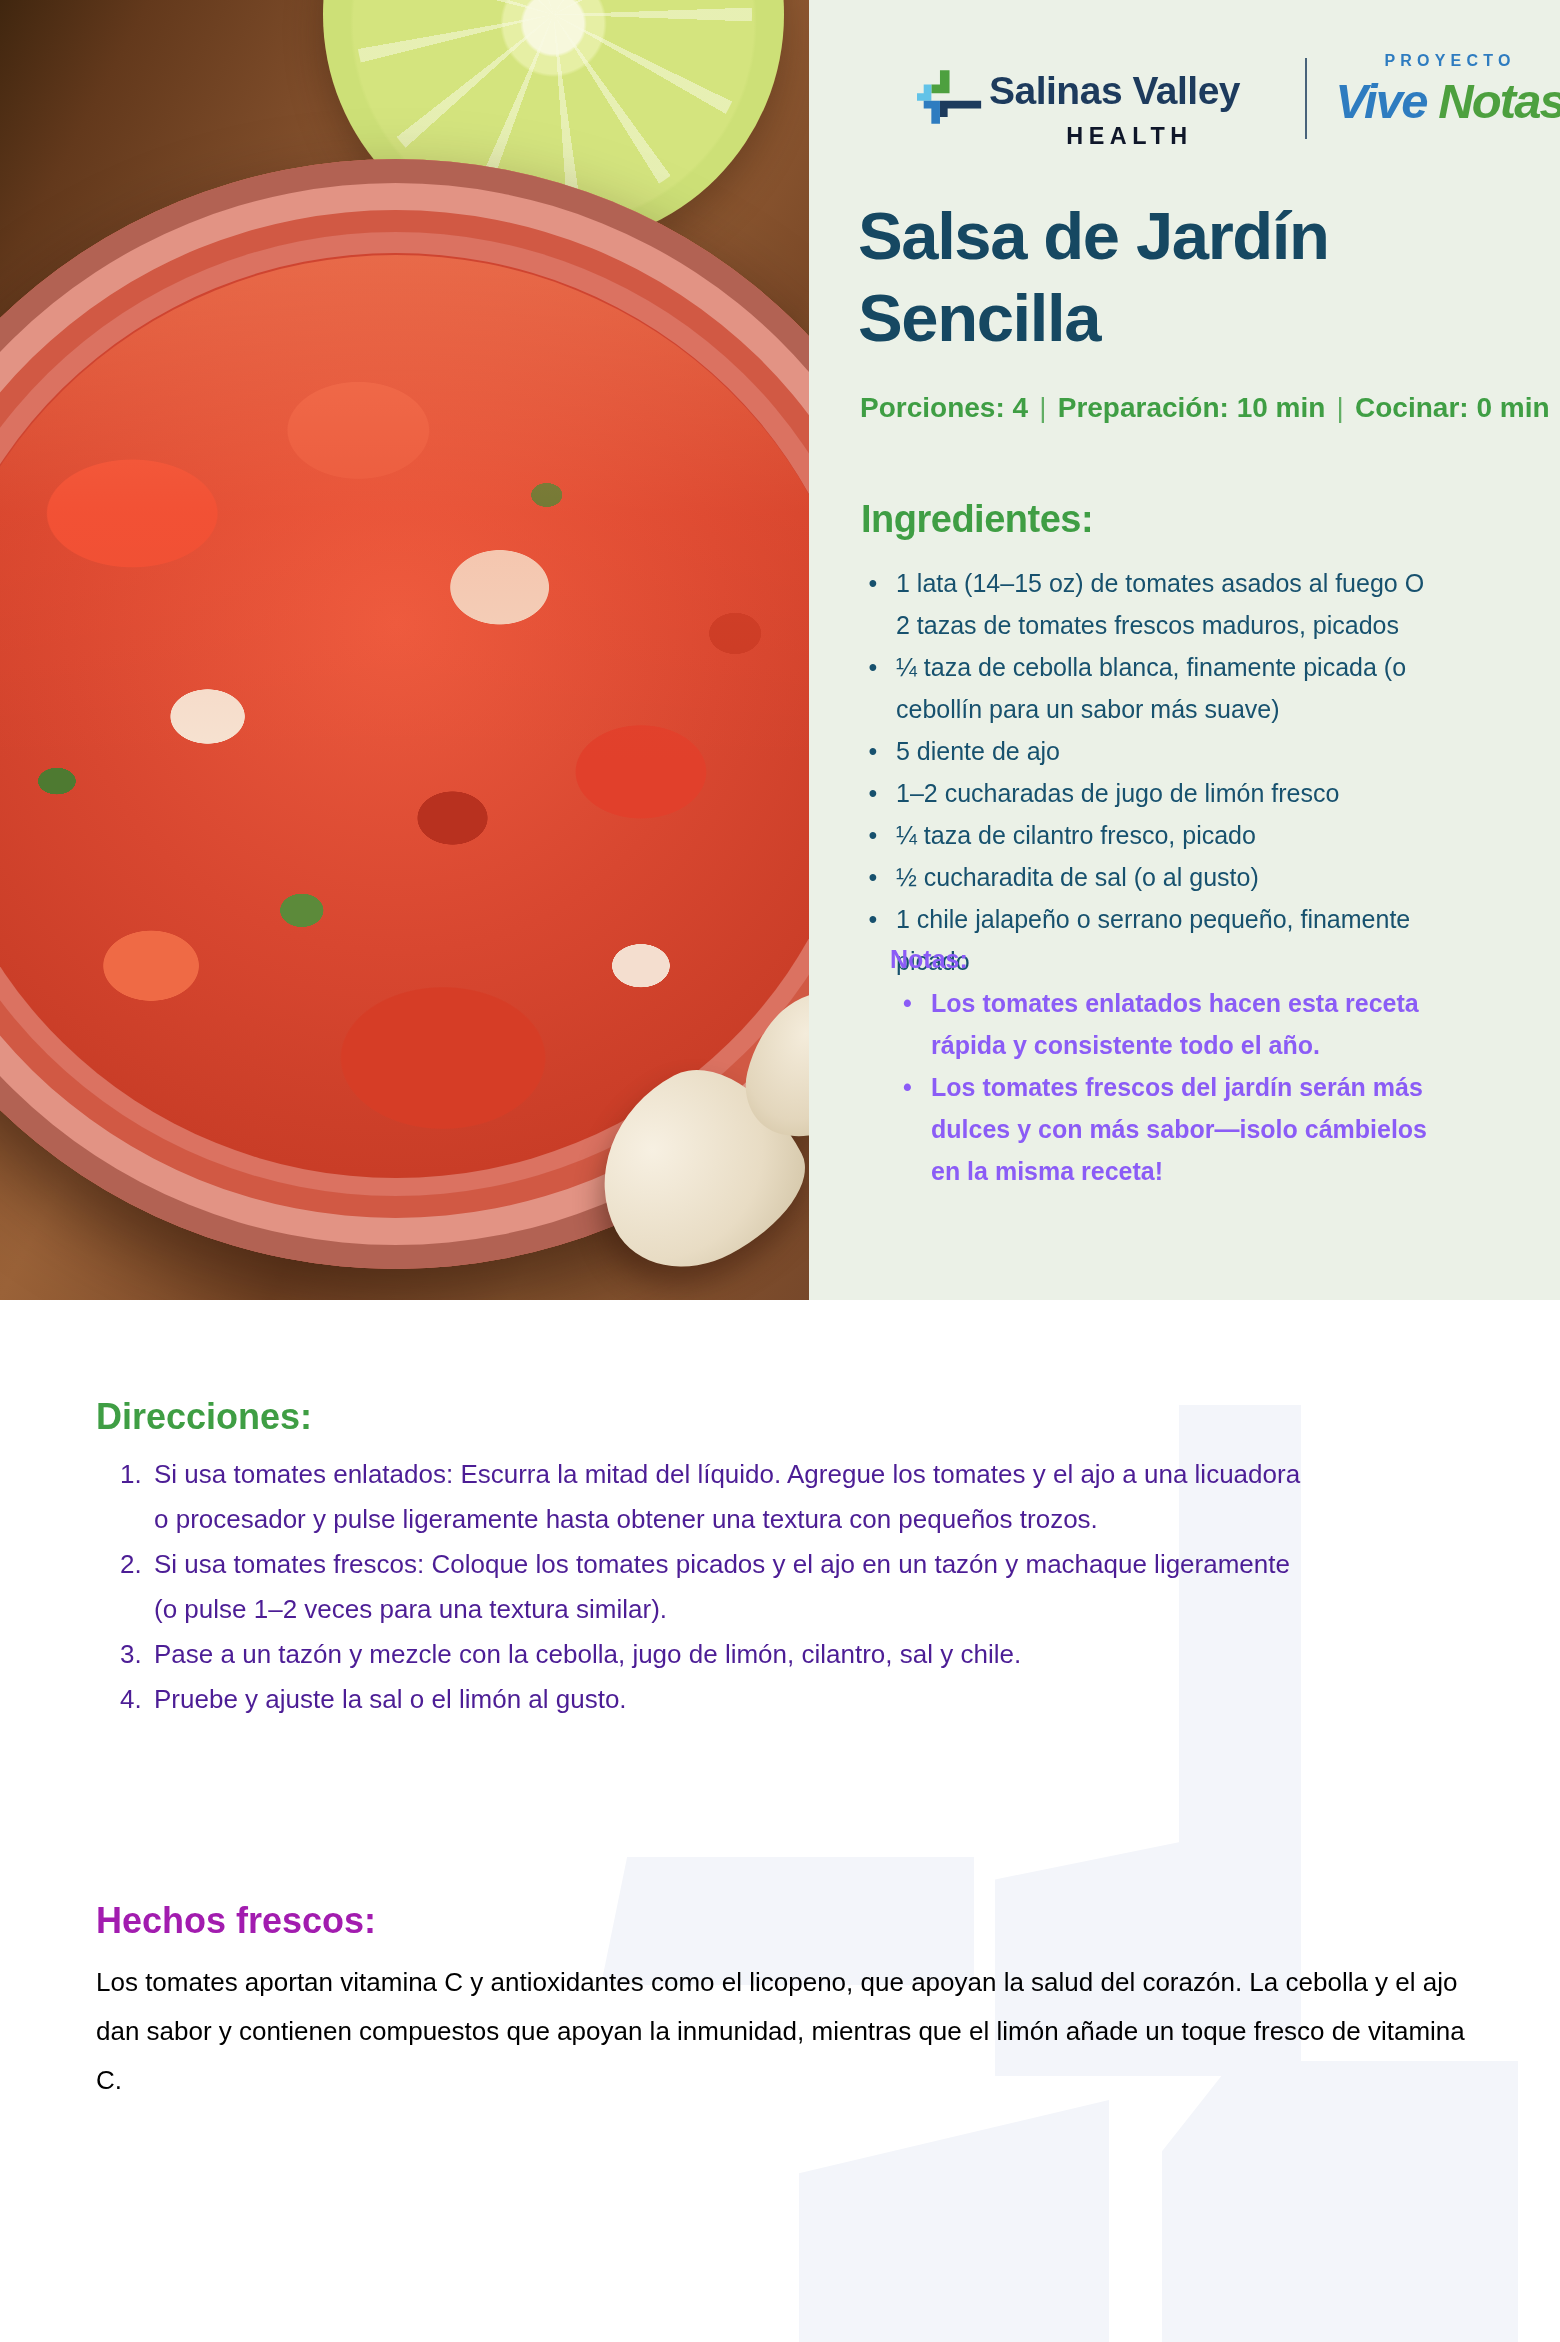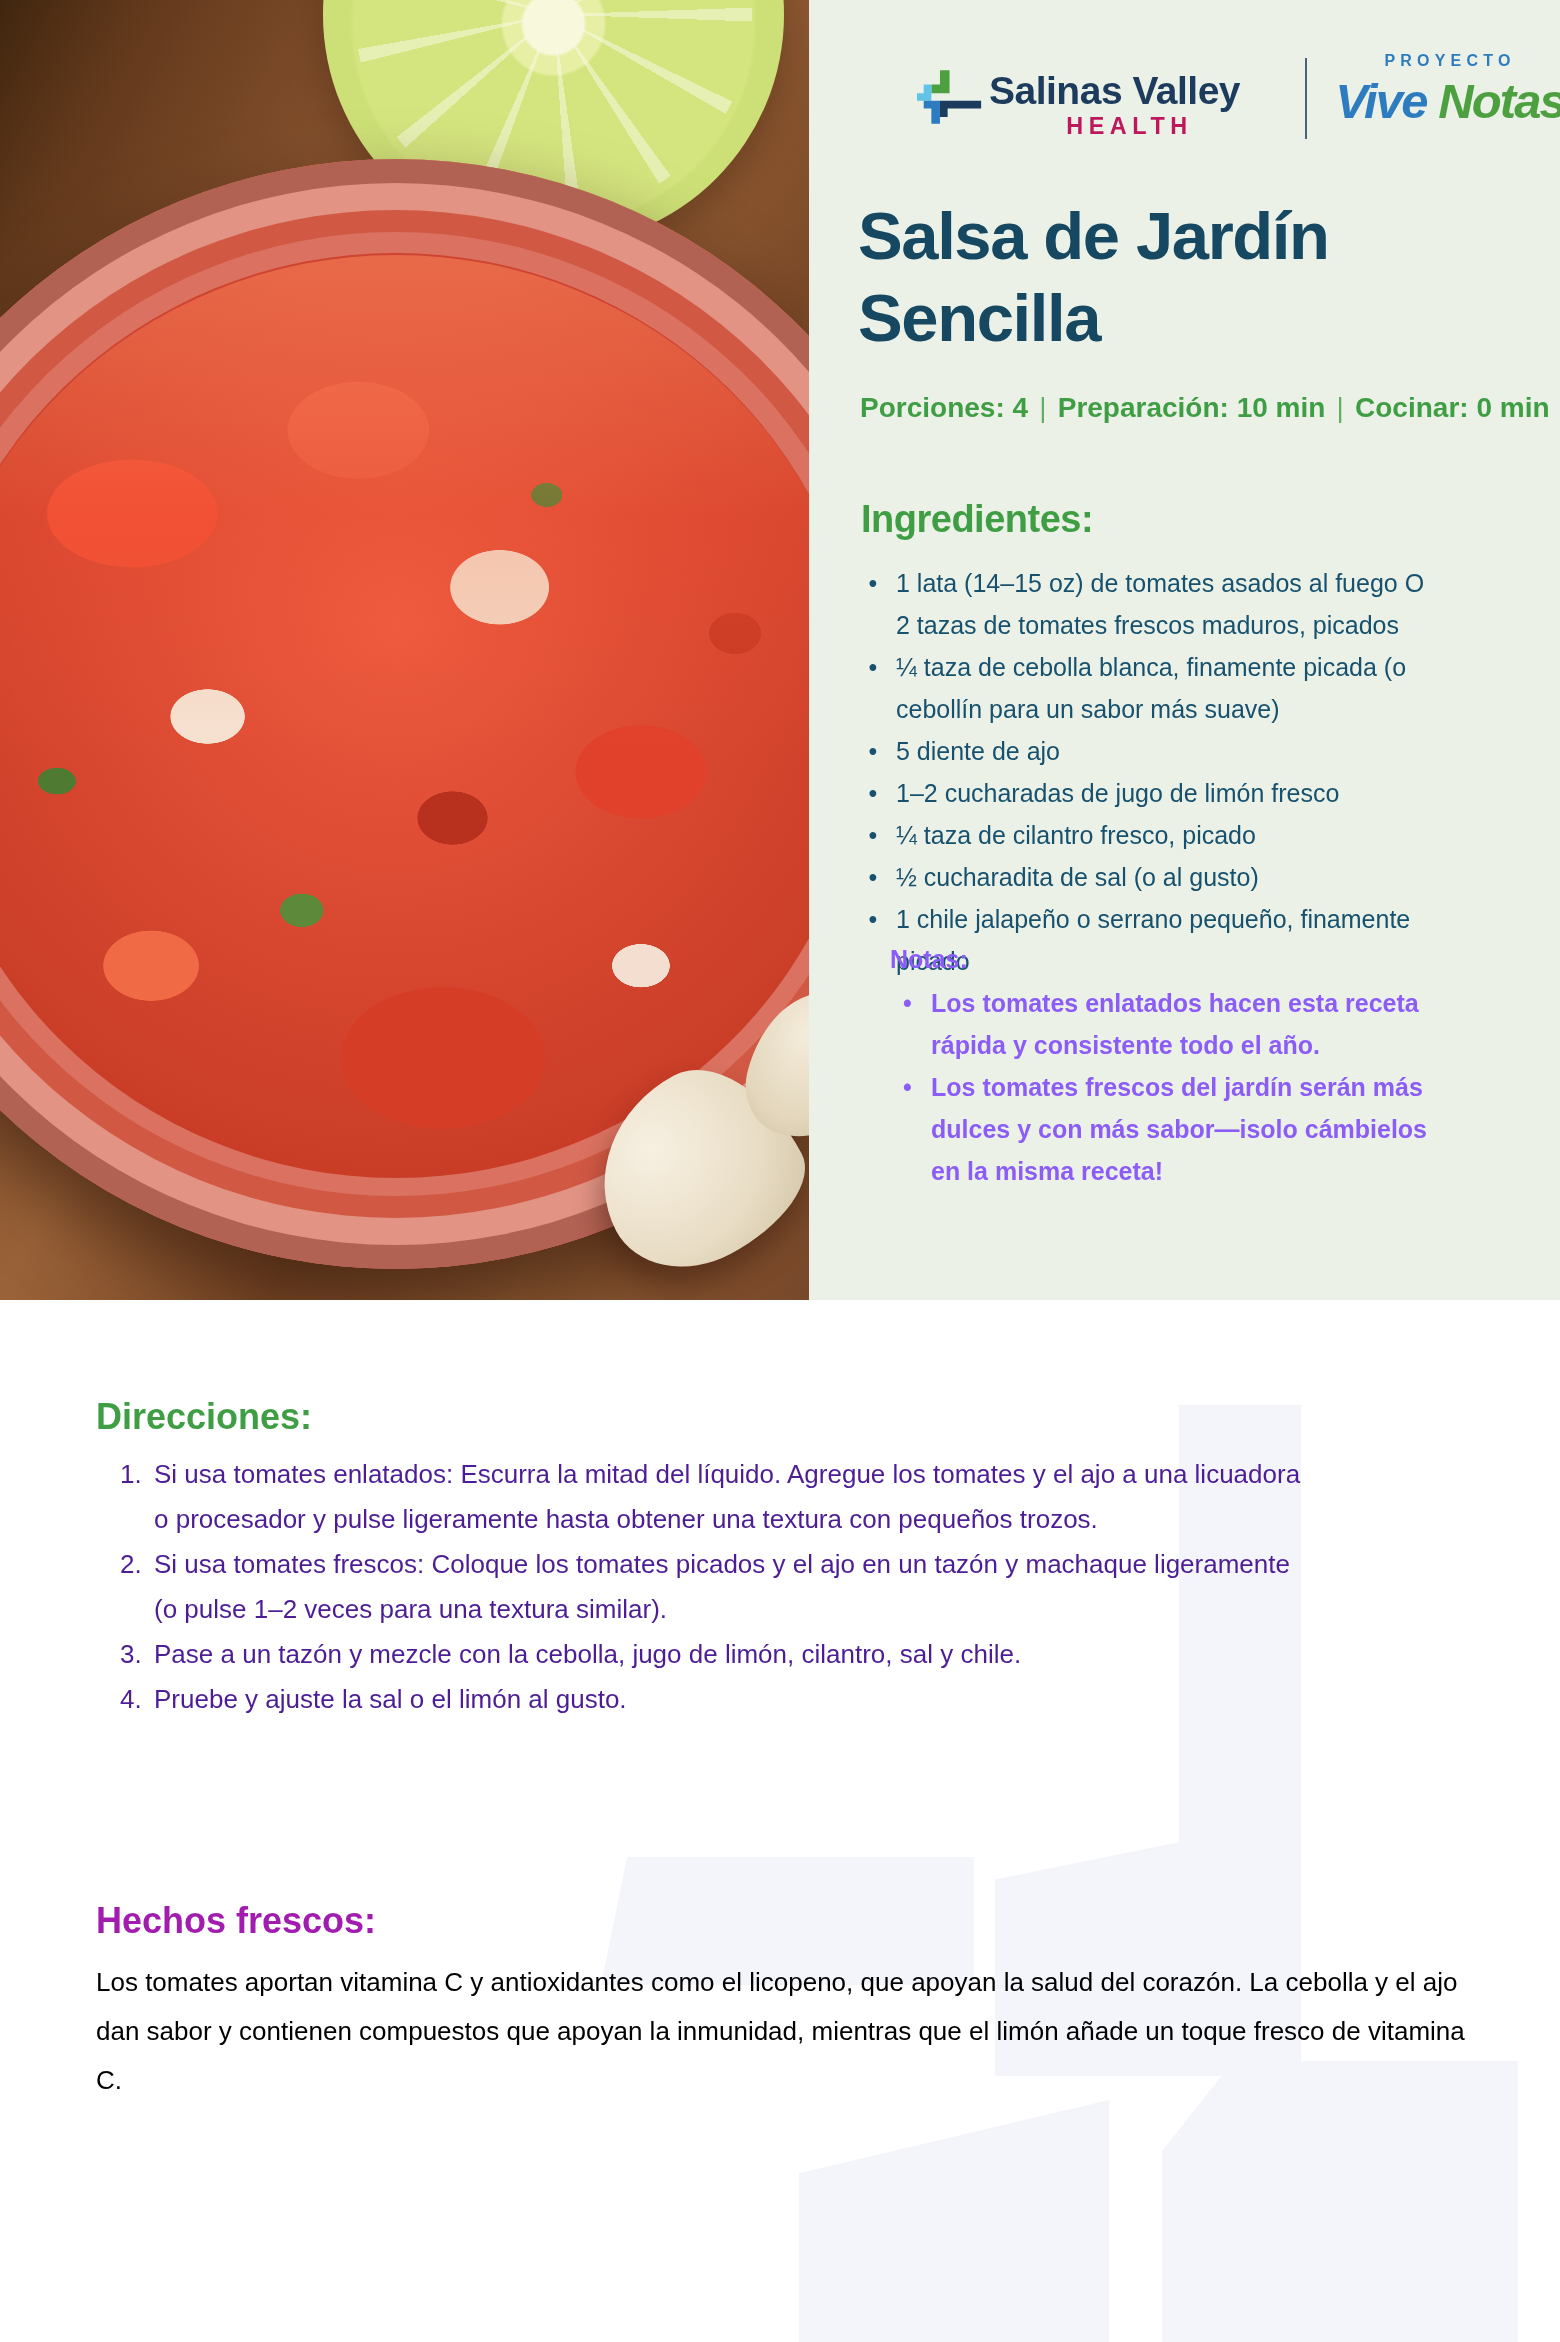--- a/index.html
+++ b/index.html
@@ -64,21 +64,21 @@
   .garlic2{position:absolute;left:751px;top:991px;width:118px;height:148px;
         border-radius:55% 45% 60% 40%/65% 55% 45% 35%;transform:rotate(14deg);
         background:radial-gradient(at 40% 30%,#f4ecdb,#e3d6bc 60%,#c8b893);}
 
   .panel{position:absolute;left:809px;top:0;width:752px;height:1300px;background:#ebf1e7;}
 
   
   .logo-cross{position:absolute;left:108px;top:67px;width:67px;height:60px;}
   .sv-text{position:absolute;left:180px;top:69px;width:281px;}
   .sv-name{font-size:39px;font-weight:bold;color:#1d3b5d;letter-spacing:-0.5px;white-space:nowrap;}
-  .sv-health{margin-top:0;text-align:center;font-size:23.4px;font-weight:bold;color:#be185d;letter-spacing:5.6px;}
+  .sv-health{margin-top:10px;text-align:center;font-size:23.4px;font-weight:bold;color:#0f172a;letter-spacing:5.6px;}
   .logo-divider{position:absolute;left:496px;top:58px;width:1.9px;height:81px;background:#2c4a66;opacity:.85;}
   .proyecto{position:absolute;left:525px;top:52px;width:232px;text-align:center;
             font-size:16px;font-weight:bold;letter-spacing:5.2px;color:#2e7cc0;}
   .vivebien{position:absolute;left:521px;top:73px;width:240px;text-align:center;
             font-size:49px;font-weight:bold;font-style:italic;letter-spacing:-1.9px;white-space:nowrap;}
   .vive{color:#2e7cc0;} .bien{color:#4da03f;}
 
   .title{position:absolute;left:49px;top:195px;width:572px;font-size:67px;line-height:82px;
          font-weight:800;color:#164862;letter-spacing:-1.4px;}
   .meta{position:absolute;left:51px;top:392px;font-size:28px;font-weight:bold;color:#3f9e44;white-space:nowrap;}

